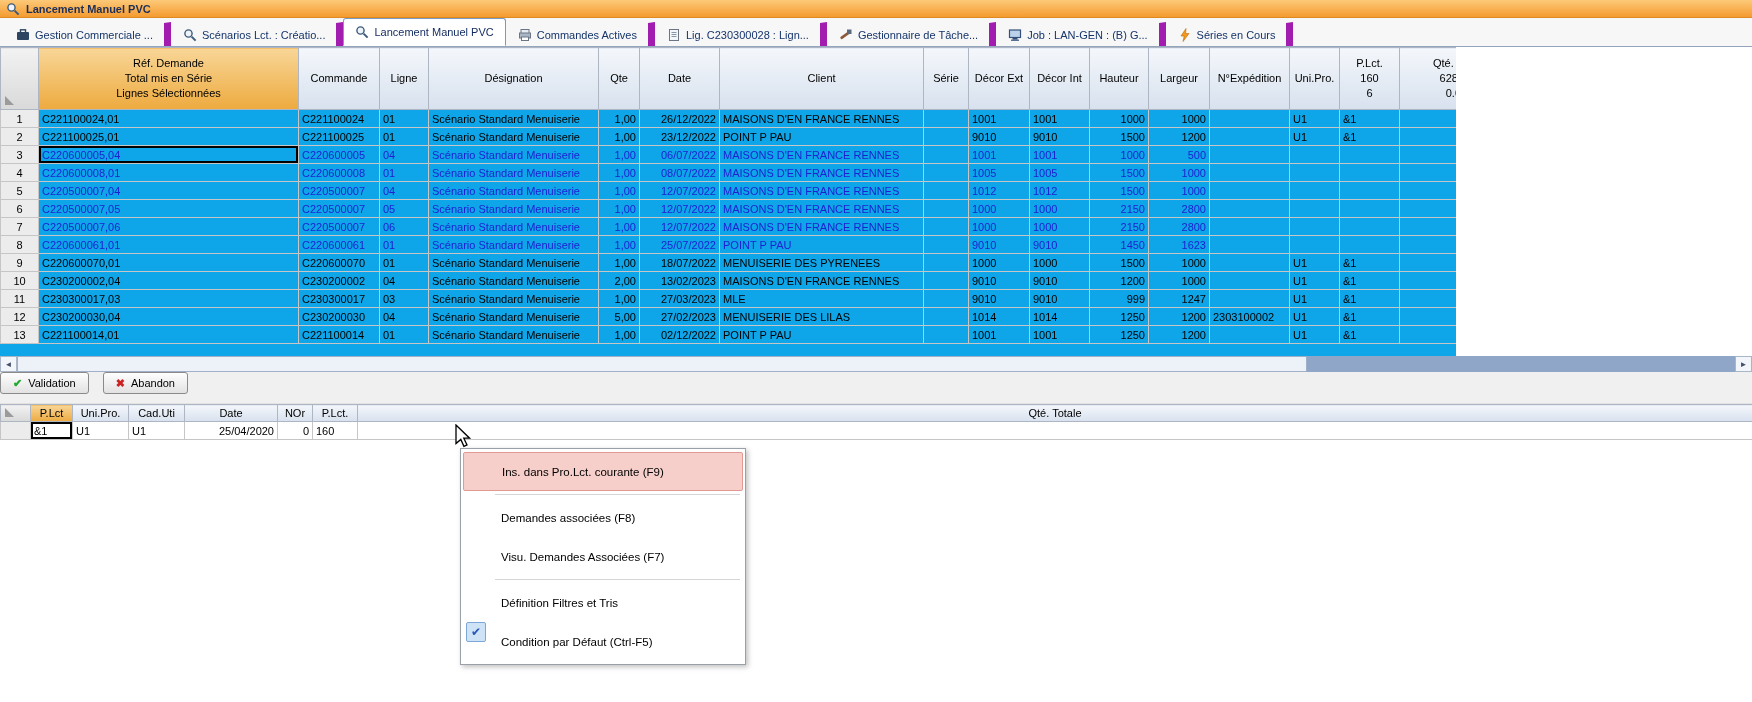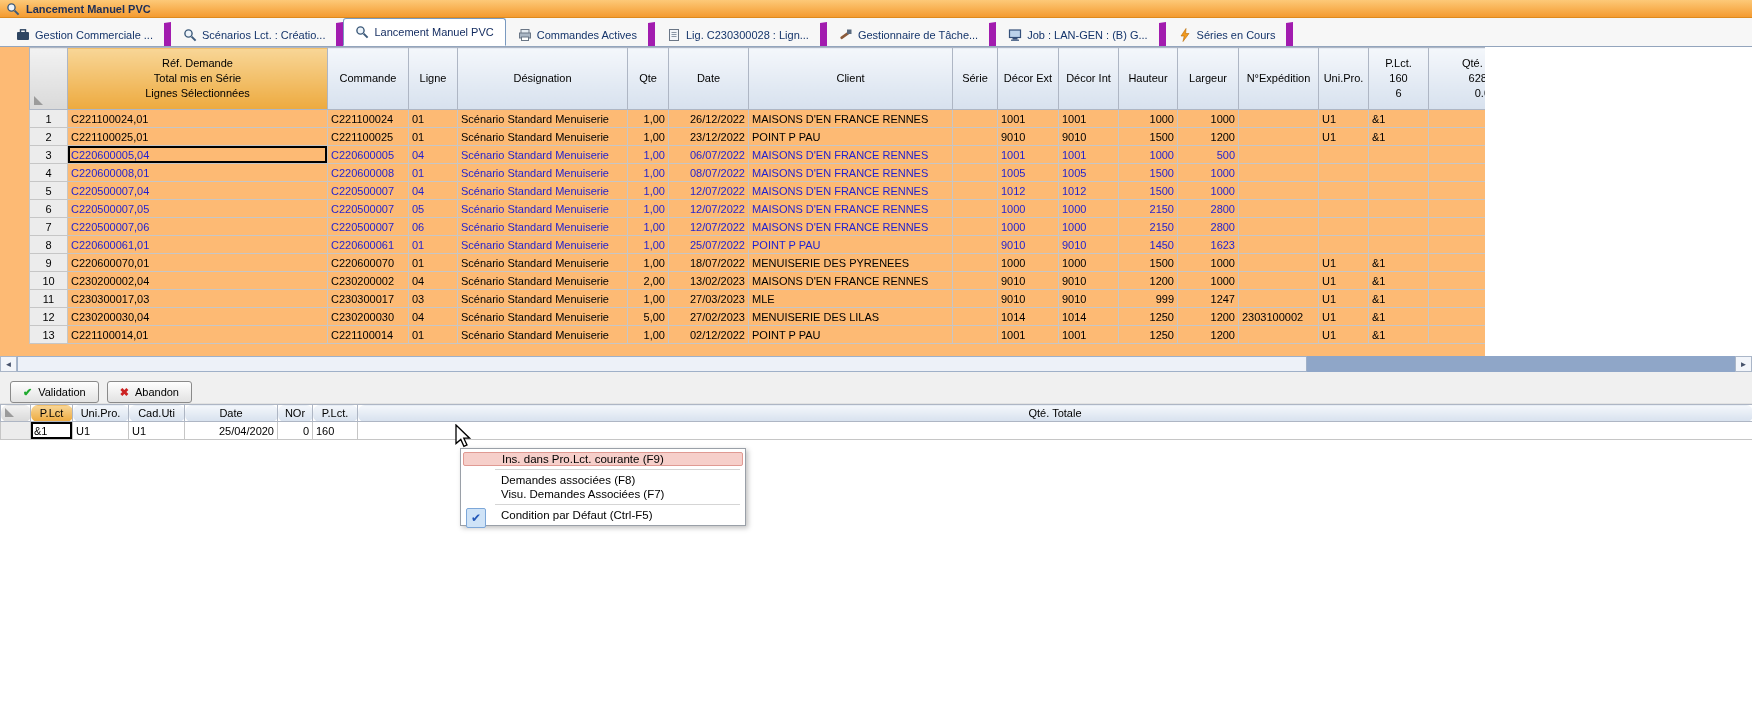--- a/index.html
+++ b/index.html
@@ -14,21 +14,21 @@
   
   #tabbar{position:absolute;top:18px;left:0;width:1752px;height:29px;box-sizing:border-box;
     background:#f7f7f7;border-bottom:1px solid #93a5bd;display:flex;align-items:flex-end;padding-left:4px;}
   .tab{display:flex;align-items:center;gap:5px;height:23px;padding:0 11px;color:#15356b;
     white-space:nowrap;border:1px solid transparent;border-bottom:none;border-right:7px solid #a21caf;}
   .tab.active{background:#fff;border:1px solid #7a9ac0;border-bottom:1px solid #fff;
     border-top-left-radius:3px;border-top-right-radius:3px;height:26px;color:#10295e;}
   .tabicon{display:inline-flex;width:14px;height:14px;}
 
   
-  #main-grid{position:absolute;top:47px;left:0;width:1456px;height:309px;overflow:hidden;background:#fdba74;padding-left:29px;}
+  #main-grid{position:absolute;top:47px;left:0;width:1456px;height:309px;overflow:hidden;background:#0ea5e9;}
   table{border-collapse:collapse;table-layout:fixed;}
   #main-table{width:1760px;}
   #main-table th,#main-table td{border:1px solid #c6c6c6;padding:0 3px;height:18px;box-sizing:border-box;
     overflow:hidden;white-space:nowrap;font-weight:normal;}
   #main-table thead th{height:62px;background:linear-gradient(#f4f7fb,#d7e1ee);border-color:#aeb6c4;
     text-align:center;white-space:pre-line;line-height:15px;}
   #main-table thead th.orange{background:linear-gradient(#f8d697,#edaa3f);}
   th.corner{background:linear-gradient(#f2f2f2,#d9d9d9)!important;position:relative;}
   th.corner::after{content:"";position:absolute;left:4px;bottom:4px;width:0;height:0;
     border-left:9px solid #9b9b9b;border-top:9px solid transparent;}
@@ -41,41 +41,41 @@
 
   
   #hscroll{position:absolute;top:356px;left:0;width:1752px;height:16px;background:#8fa6c8;display:flex;}
   .sb-btn{width:17px;height:16px;background:#f2f5fa;border:1px solid #aab6c8;box-sizing:border-box;
     display:flex;align-items:center;justify-content:center;font-size:8px;color:#44506a;flex:0 0 17px;}
   #sb-thumb{width:1290px;height:16px;background:#edf1f8;border:1px solid #9fb0c8;box-sizing:border-box;}
   .sb-track{flex:1;}
 
   
   #btnbar{position:absolute;top:372px;left:0;width:1752px;height:32px;background:#f0f0f0;box-sizing:border-box;
-    display:flex;align-items:flex-end;gap:8px;padding-left:10px;border-bottom:1px solid #e2e2e2;}
+    display:flex;align-items:flex-start;gap:14px;padding-left:0;border-bottom:1px solid #e2e2e2;}
   .btn{display:inline-flex;align-items:center;gap:6px;height:22px;padding:0 12px;
     background:linear-gradient(#fefefe,#e2e2e2);border:1px solid #8a8a8a;border-radius:3px;
     font-family:"Liberation Sans",sans-serif;font-size:11px;}
   .gi{font-size:11px;line-height:1;}
   .gi-check::before{content:"✔";color:#1faa2f;font-weight:bold;}
   .gi-cross::before{content:"✖";color:#cc2222;font-weight:bold;}
 
   
   #bottom-grid{position:absolute;top:404px;left:0;width:1752px;height:40px;overflow:hidden;}
   #bottom-table{width:1752px;}
   #bottom-table th,#bottom-table td{border:1px solid #c6c6c6;padding:0 3px;height:18px;box-sizing:border-box;
     overflow:hidden;white-space:nowrap;font-weight:normal;}
-  #bottom-table thead th{height:17px;background:linear-gradient(#f4f7fb,#d7e1ee);border-color:#aeb6c4;text-align:center;border-radius:7px;}
+  #bottom-table thead th{height:17px;background:linear-gradient(#f4f7fb,#d7e1ee);border-color:#aeb6c4;text-align:center;}
   #bottom-table thead th.orange{background:linear-gradient(#f8d697,#edaa3f);}
   td.selcol{background:#ececec;border-color:#bcbcbc;}
 
   
   #context-menu{position:absolute;left:460px;top:448px;width:280px;background:#fff;
     border:1px solid #9aa0a8;box-shadow:2px 2px 5px rgba(0,0,0,.25);padding:3px 2px;z-index:10;font-size:11.5px;}
-  .menu-item{position:relative;height:14px;display:flex;align-items:center;padding-left:38px;box-sizing:border-box;}
+  .menu-item{position:relative;height:39px;display:flex;align-items:center;padding-left:38px;box-sizing:border-box;}
   .menu-item.hl{background:#f6cfca;border:1px solid #e09a93;border-radius:2px;}
   .menu-sep{height:1px;background:#d5d5d5;margin:3px 3px 3px 32px;}
   .menu-check{position:absolute;left:3px;top:0px;width:20px;height:20px;box-sizing:border-box;
     background:#cfe3f7;border:1px solid #7da7d8;border-radius:2px;display:flex;align-items:center;
     justify-content:center;color:#2458b8;font-size:12px;}
 
   
   #cursor{position:absolute;left:455px;top:424px;z-index:20;}
 </style>
 </head>
@@ -551,20 +551,23 @@
     </div>
     <div class="menu-sep"></div>
     <div class="menu-item">
       <span>Demandes associées (F8)</span>
     </div>
     <div class="menu-item">
       <span>Visu. Demandes Associées (F7)</span>
     </div>
     <div class="menu-sep"></div>
     <div class="menu-item">
+      <span>Définition Filtres et Tris</span>
+    </div>
+    <div class="menu-item">
       <span class="menu-check">✔</span>
       <span>Condition par Défaut (Ctrl-F5)</span>
     </div>
   </div>
 
 <svg id="cursor" width="18" height="26" viewBox="0 0 18 26">
   <polygon points="1,1 1,19.5 5.8,15.4 8.9,22.3 12,20.9 8.8,14.2 14.6,14.2" fill="#ffffff" stroke="#000000" stroke-width="1.3"></polygon>
 </svg>
 
 </body></html>

